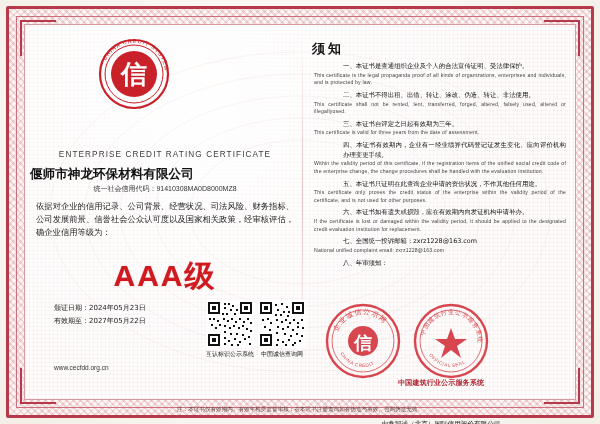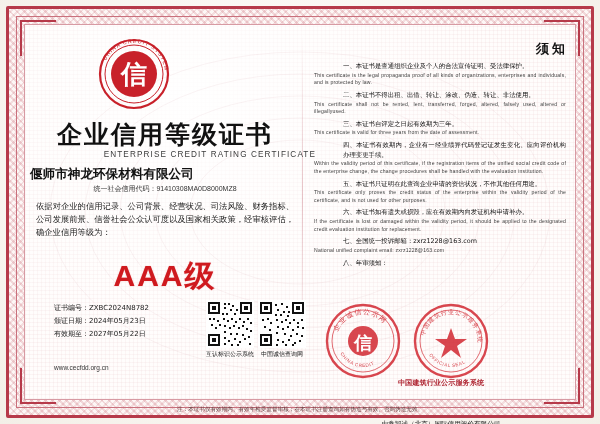--- a/index.html
+++ b/index.html
@@ -56,21 +56,21 @@
   }
   .seal-logo{
     position:absolute;left:68px;top:4px;width:72px;height:72px;
   }
   .title-cn{
     position:absolute;left:0;top:84px;width:270px;text-align:center;
     font-size:25px;font-weight:bold;color:#111;letter-spacing:2px;
     font-family:"DejaVu Sans", sans-serif;
   }
   .title-en{
-    position:absolute;left:16px;top:116px;width:270px;text-align:right;
+    position:absolute;left:0;top:116px;width:270px;text-align:center;
     font-size:8.2px;color:#3b3b3b;letter-spacing:1.1px;
   }
   .company{
     position:absolute;left:0;top:132px;width:270px;text-align:left;
     font-size:12.6px;font-weight:bold;color:#111;
     font-family:"DejaVu Sans", sans-serif;
   }
   .uscc{
     position:absolute;left:0;top:150px;width:270px;text-align:center;
     font-size:7px;color:#333;
@@ -102,21 +102,21 @@
   .qr-cap.b{left:226px;}
   .site{
     position:absolute;left:24px;top:330px;font-size:6.5px;color:#333;
   }
 
   
   .right{
     position:absolute;left:312px;top:34px;width:256px;height:330px;
   }
   .notice-title{
-    position:absolute;left:0;top:6px;width:256px;text-align:right;
+    position:absolute;left:0;top:6px;width:256px;text-align:left;
     font-size:13px;font-weight:bold;color:#111;letter-spacing:3px;
     font-family:"DejaVu Sans", sans-serif;
   }
   .notice-list{
     position:absolute;left:2px;top:28px;width:252px;
   }
   .n-item{margin-bottom:4px;}
   .n-cn{
     font-size:6.4px;line-height:1.5;color:#111;text-align:justify;
     font-family:"DejaVu Sans", sans-serif;
@@ -183,31 +183,29 @@
       <circle cx="36" cy="36" r="34" fill="none" stroke="#c8212a" stroke-width="2.2"></circle>
       <circle cx="36" cy="36" r="29" fill="none" stroke="#c8212a" stroke-width="1"></circle>
       <circle cx="36" cy="36" r="23" fill="#c8212a"></circle>
       <text x="36" y="45" font-size="26" font-family="DejaVu Sans, sans-serif" fill="#ffffff" text-anchor="middle" font-weight="bold">信</text>
       <path id="arcTop" d="M36,36 m-31,0 a31,31 0 0,1 62,0" fill="none"></path>
       <text font-size="5.4" fill="#c8212a" font-family="Liberation Sans, sans-serif" letter-spacing="1">
         <textPath href="#arcTop" startOffset="14%">CHINA CREDIT SYSTEM</textPath>
       </text>
     </svg>
 
-    <div class="title-cn">企业信用等级证书</div>
     <div class="title-en">ENTERPRISE CREDIT RATING CERTIFICATE</div>
     <div class="company">偃师市神龙环保材料有限公司</div>
     <div class="uscc">
       <span>统一社会信用代码：</span><span>91410308MA0D8000MZ8</span>
     </div>
     <div class="body-cn">依据对企业的信用记录、公司背景、经营状况、司法风险、财务指标、公司发展前景、信誉社会公众认可度以及国家相关政策，经审核评估，确企业信用等级为：</div>
     <div class="grade">AAA级</div>
 
     <div class="meta">
-      <div><span class="k">证书编号：</span><span>ZXBC2024N8782</span></div>
       <div><span class="k">颁证日期：</span><span>2024年05月23日</span></div>
       <div><span class="k">有效期至：</span><span>2027年05月22日</span></div>
     </div>
 
     <svg class="qr-a" viewBox="0 0 48 48">
       <rect width="48" height="48" fill="#ffffff"></rect>
       <g fill="#111">
         <rect x="2" y="2" width="12" height="12"></rect>
           <rect x="4" y="4" width="8" height="8" fill="#fff"></rect>
           <rect x="6" y="6" width="4" height="4"></rect>

